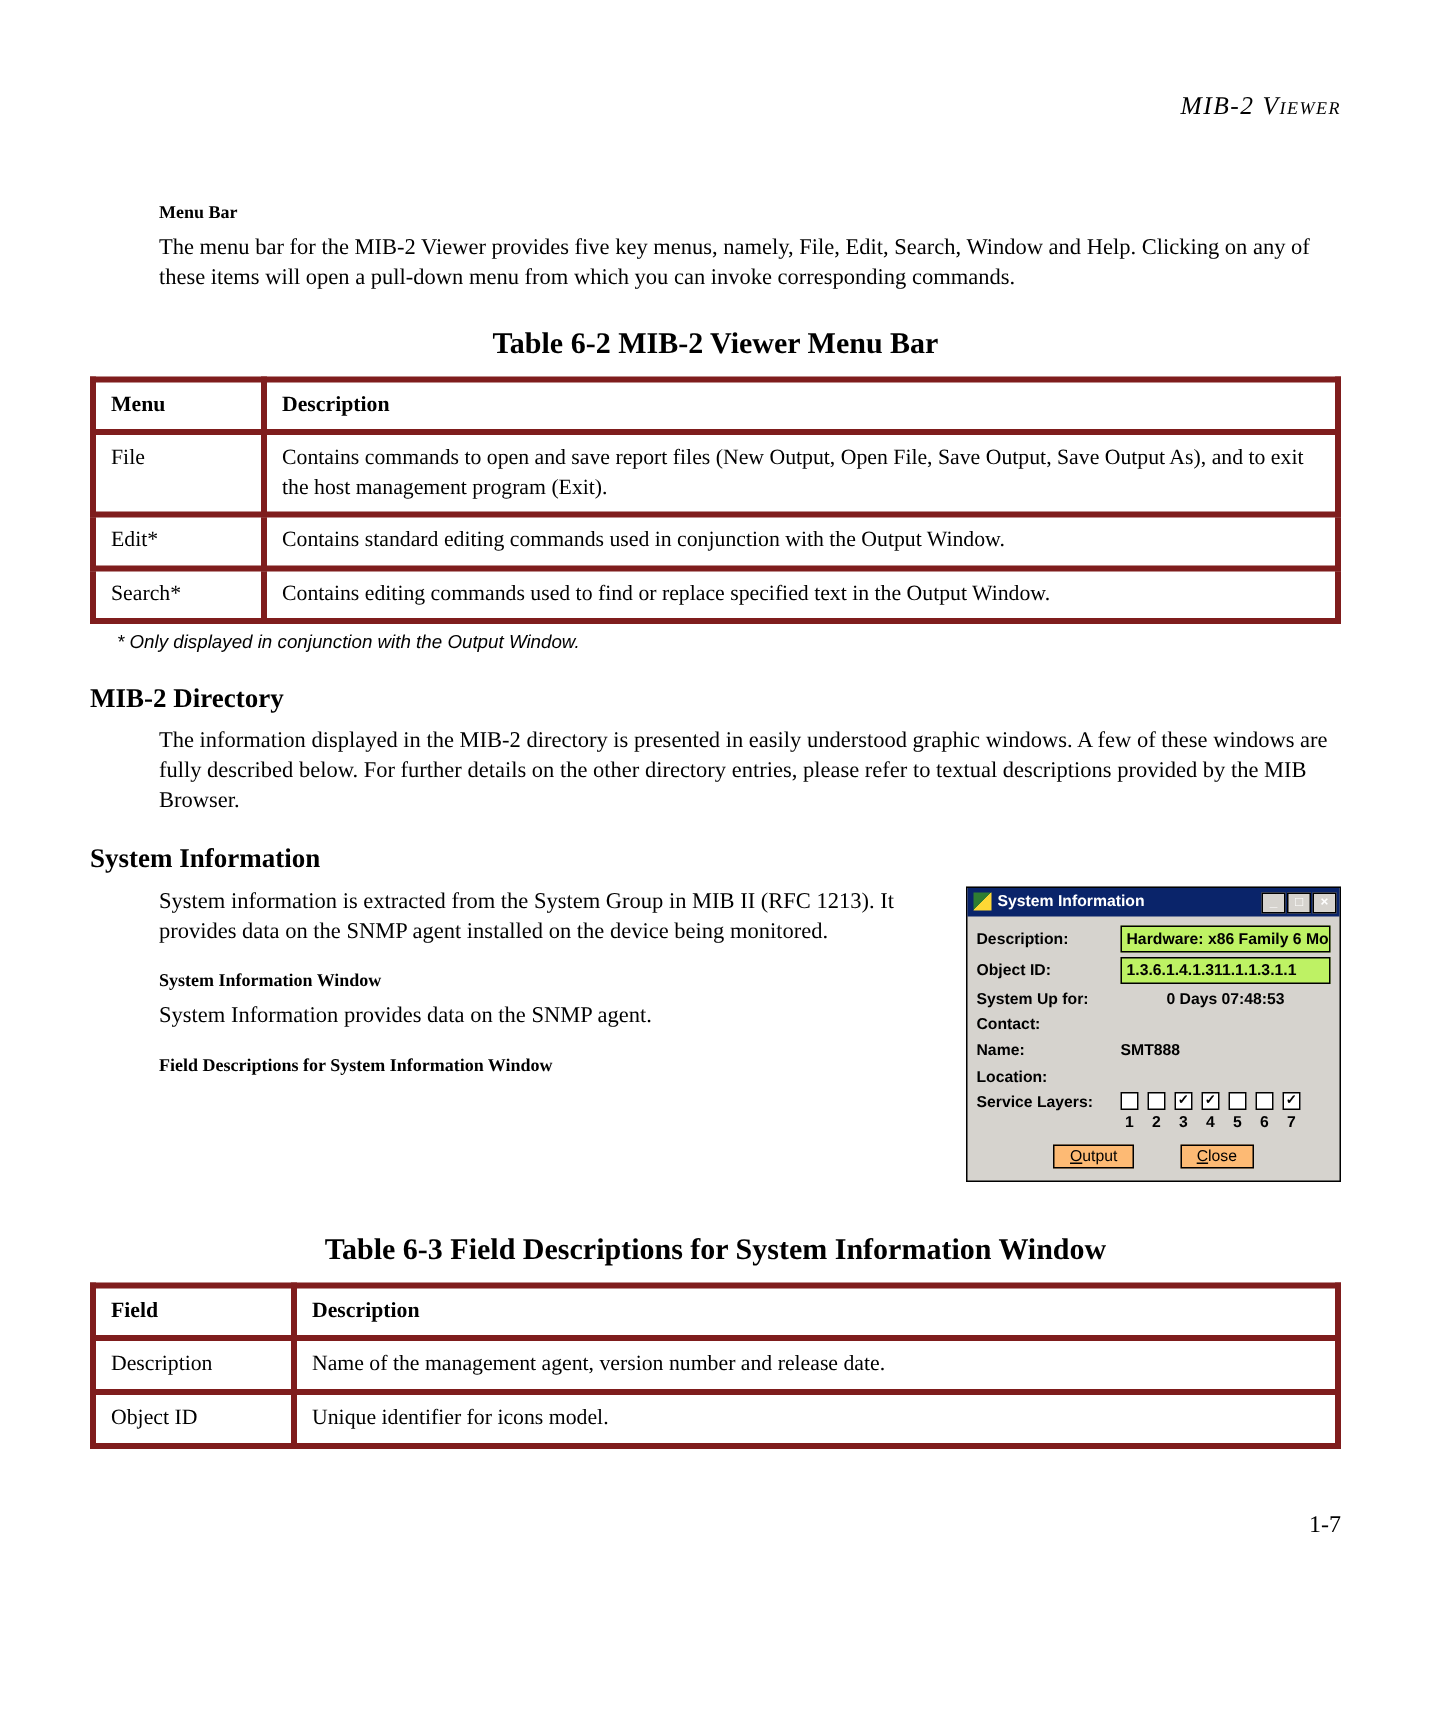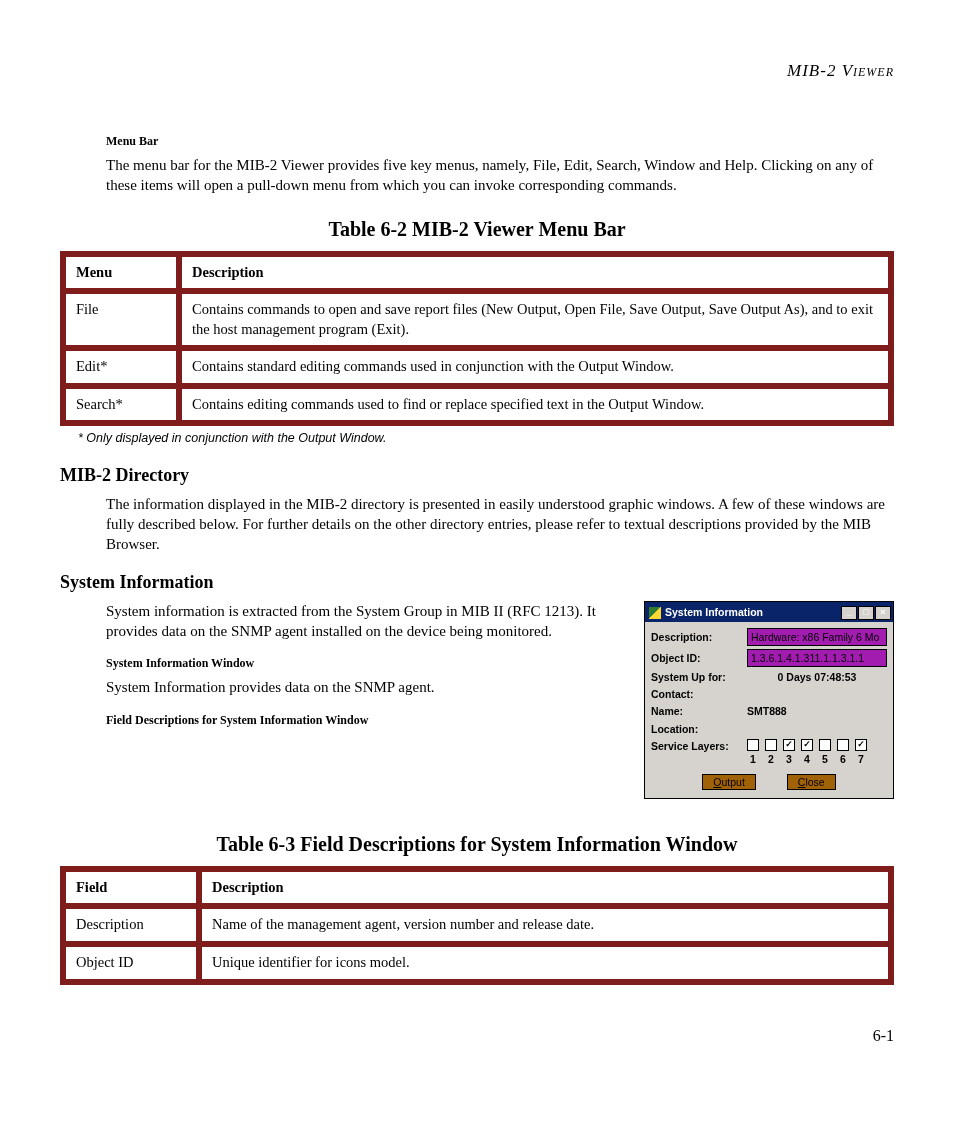--- a/index.html
+++ b/index.html
@@ -34,21 +34,21 @@
     margin-left: 46px;
   }
   p { margin: 0 0 14px 0; }
   table.doc {
     border-collapse: collapse;
     width: 100%;
     margin: 8px 0 4px 0;
     font-size: 14.5px;
   }
   table.doc th, table.doc td {
-    border: 6px solid #7f1d1d;
+    border: 4px solid #7f1d1d;
     padding: 6px 10px;
     text-align: left;
     vertical-align: top;
   }
   table.doc th { font-weight: bold; }
   .table-caption {
     text-align: center;
     font-weight: bold;
     margin: 20px 0 4px 0;
     font-size: 20px;
@@ -100,45 +100,45 @@
     line-height: 10px;
     font-size: 9px;
     font-family: Arial;
   }
   .sysinfo-body { padding: 6px 6px 8px 6px; }
   .si-row { display: flex; margin-bottom: 3px; align-items: center; }
   .si-label { width: 96px; font-weight: bold; }
   .si-val { flex: 1; font-weight: bold; }
   .si-box {
     border: 1px solid #000;
-    background: #a21caf;
+    background: #bef264;
     padding: 1px 3px;
     flex: 1;
     white-space: nowrap;
     overflow: hidden;
-    font-weight: normal;
+    font-weight: bold;
   }
   .si-layers { display: flex; gap: 6px; }
   .si-layers .col { text-align: center; font-weight: bold; }
   .cbx {
     display: block;
     width: 10px; height: 10px;
     border: 1px solid #000;
     background: #fff;
     margin: 0 auto 1px auto;
     font-size: 9px;
     line-height: 9px;
     text-align: center;
   }
   .si-btns { text-align: center; margin-top: 8px; }
   .si-btns button {
     font-family: Tahoma, Arial, sans-serif;
     font-size: 10.5px;
     padding: 1px 10px;
-    background: #a16207;
+    background: #fdba74;
     border: 1px solid #000;
     margin: 0 14px;
   }
   .si-btns button span { text-decoration: underline; }
   .clear { clear: both; }
 </style>
 </head>
 <body>
 
 <div class="header-right">MIB-2 Viewer</div>
@@ -247,13 +247,13 @@
         <td>Description</td>
         <td>Name of the management agent, version number and release date.</td>
       </tr>
   <tr>
         <td>Object ID</td>
         <td>Unique identifier for icons model.</td>
       </tr>
 </tbody>
   </table>
 
-<div class="page-num">6-1</div>
+<div class="page-num">1-7</div>
 
 </body></html>

